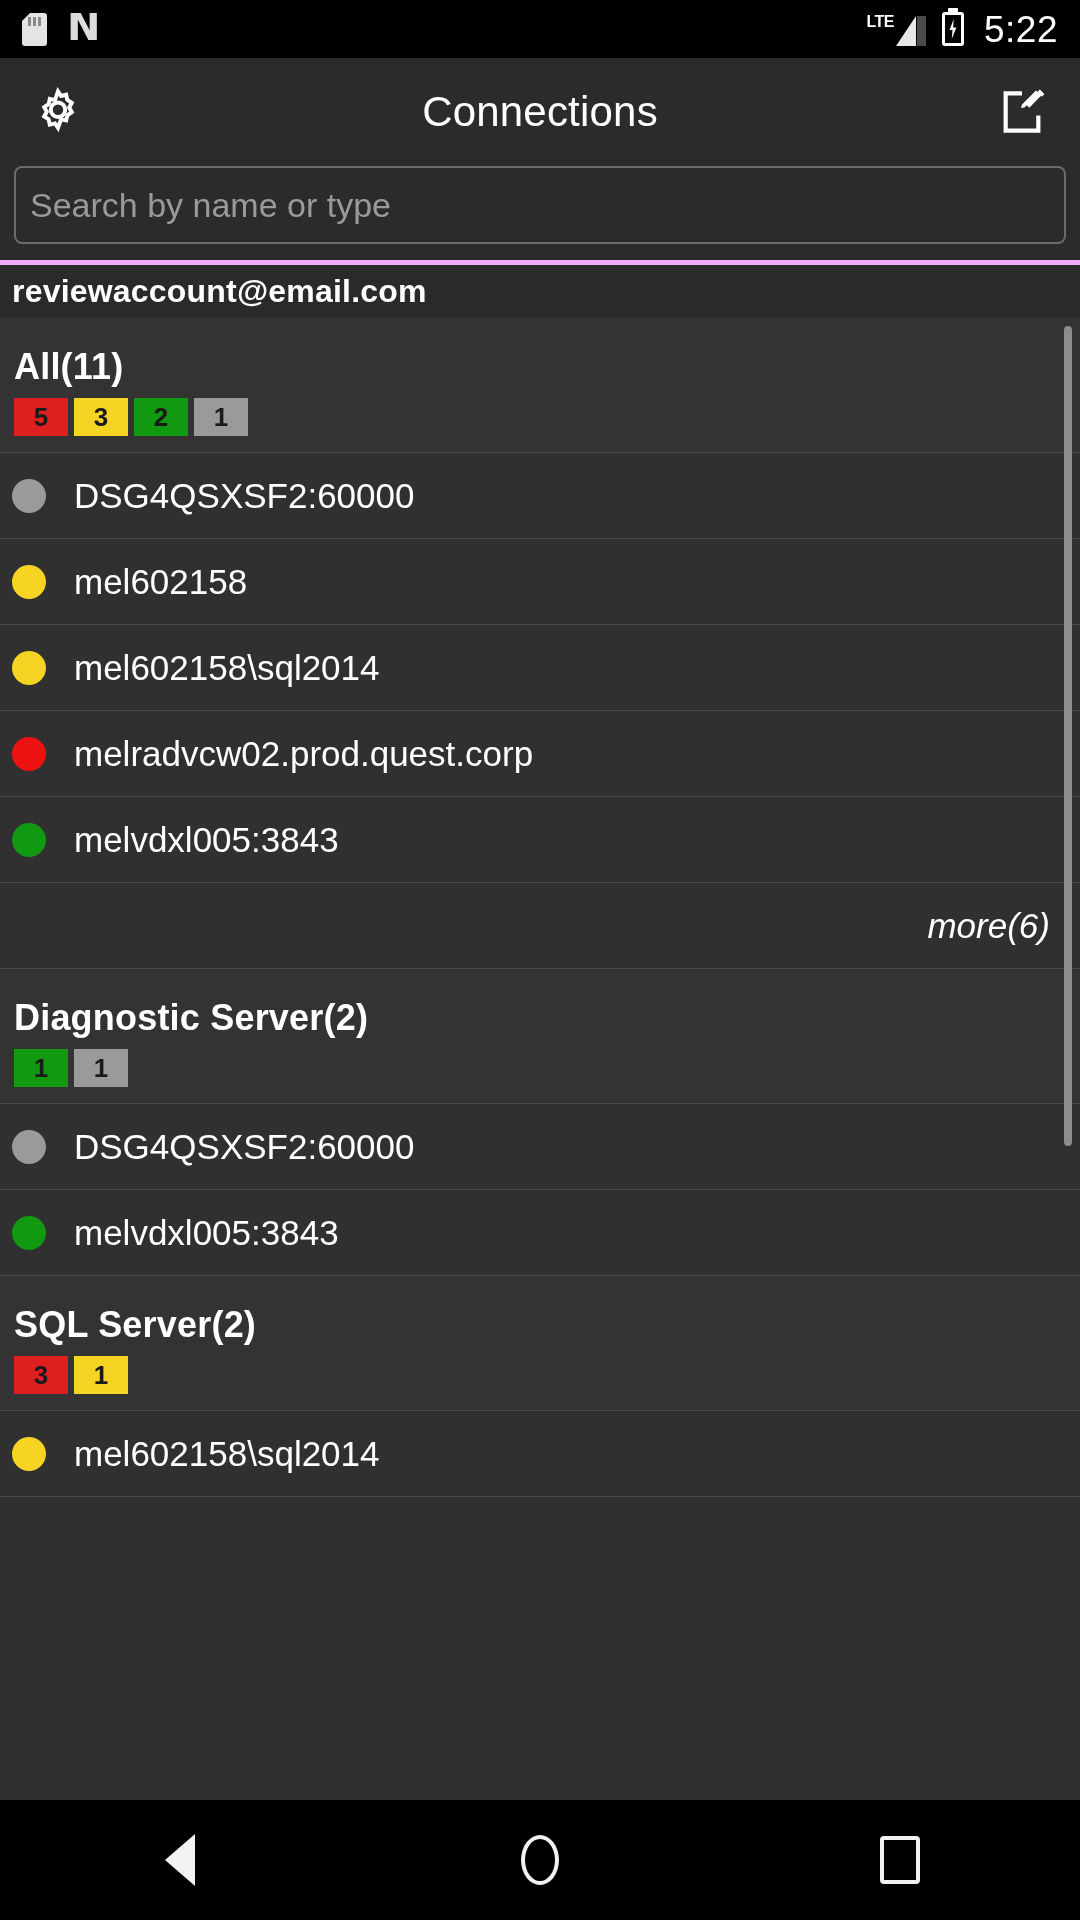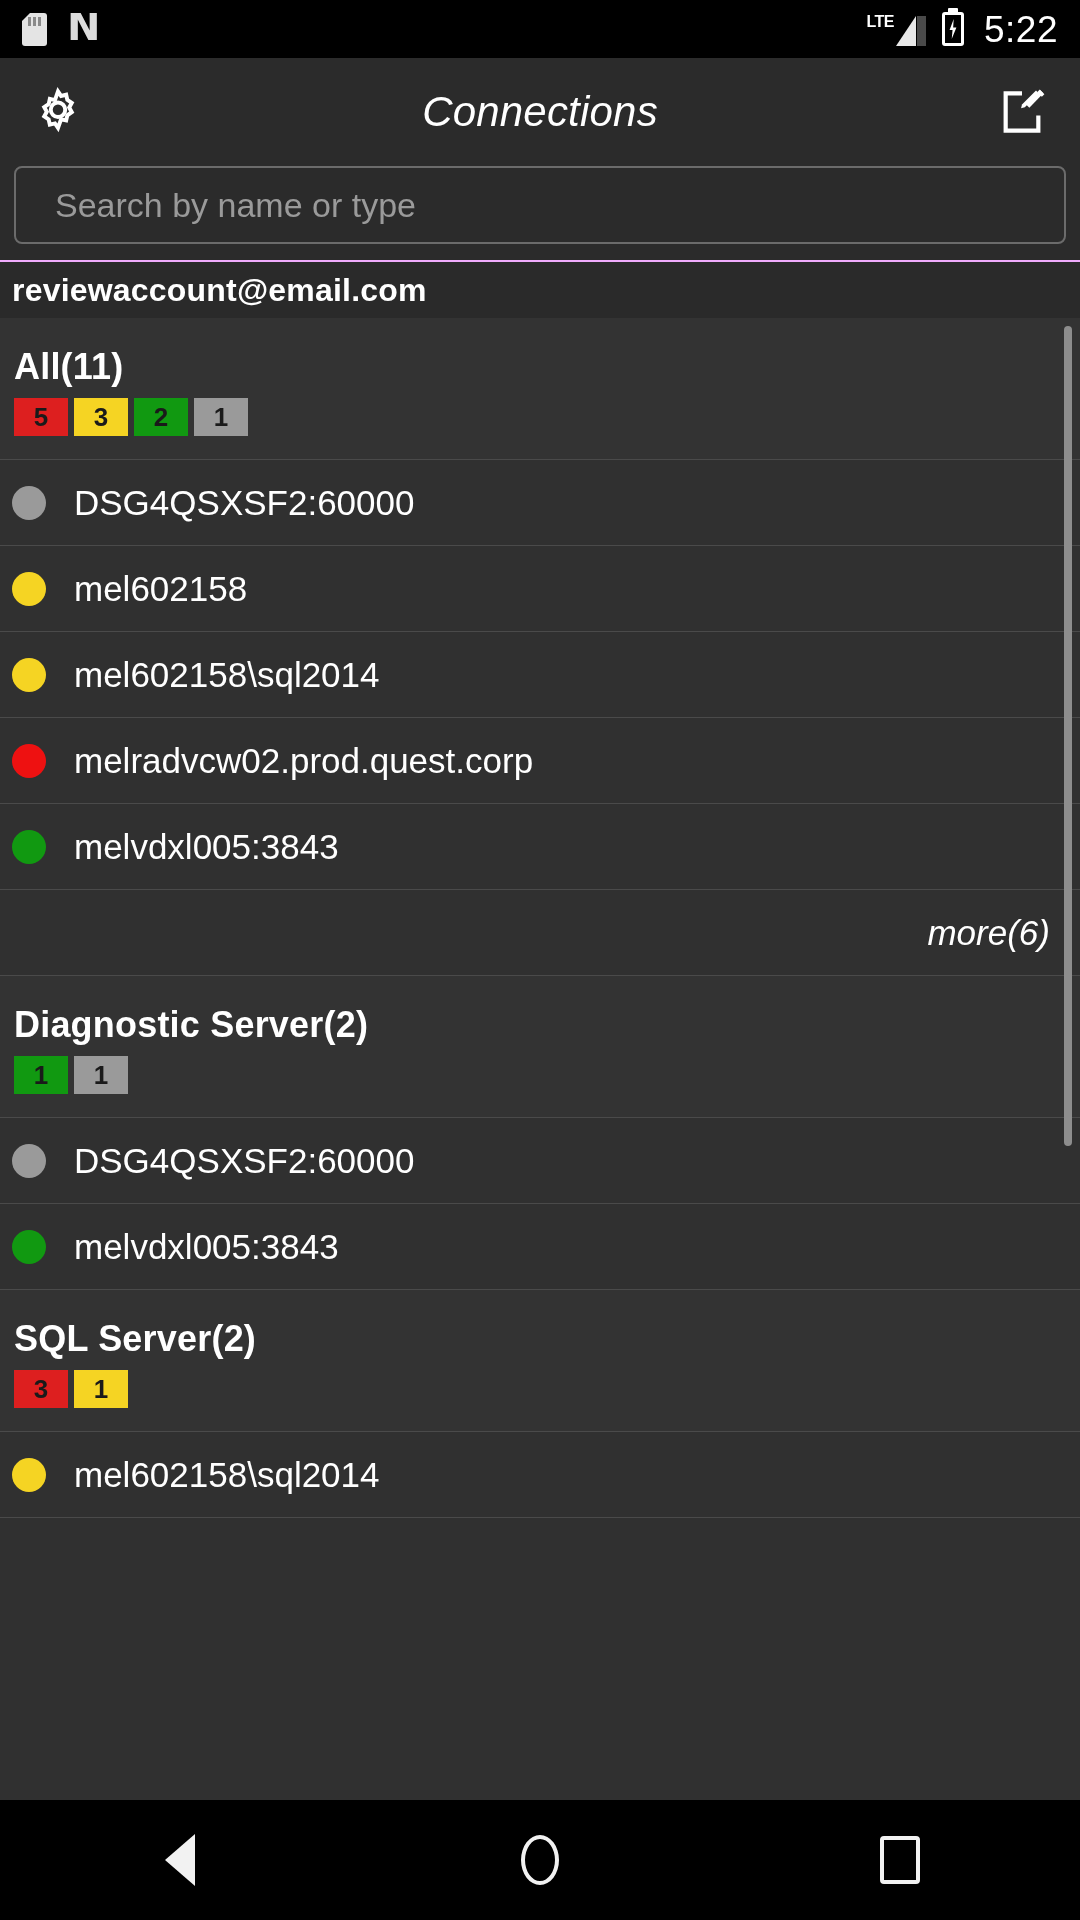--- a/index.html
+++ b/index.html
@@ -155,21 +155,20 @@
     padding: 0 18px;
     flex: 0 0 auto;
   }
   .appbar-title {
     flex: 1;
     text-align: center;
     color: #fff;
     font-size: 42px;
     font-weight: 400;
     letter-spacing: 0.2px;
-    font-style: italic;
   }
   .icon-btn {
     width: 80px; height: 80px;
     display: flex;
     align-items: center;
     justify-content: center;
   }
   .icon-gear svg, .icon-compose svg { display: block; }
 
   
@@ -177,42 +176,42 @@
     background: #2b2b2b;
     padding: 0 14px 16px 14px;
     flex: 0 0 auto;
   }
   .search-box {
     height: 78px;
     border: 2px solid #6b6b6b;
     border-radius: 8px;
     display: flex;
     align-items: center;
-    padding: 0 39px;
+    padding: 0 14px;
     background: transparent;
   }
   .search-input {
     width: 100%;
     background: transparent;
     border: none;
     outline: none;
     color: #e0e0e0;
     font-family: "Liberation Sans", sans-serif;
     font-size: 34px;
   }
   .search-input::placeholder { color: #9a9a9a; opacity: 1; }
 
   
   .account-bar {
     background: #2a2a2a;
     height: 58px;
     display: flex;
     align-items: center;
     padding: 0 12px;
-    border-top: 2px solid #f0abfc;
+    border-top: 5px solid #f0abfc;
     flex: 0 0 auto;
   }
   .account-email {
     color: #fff;
     font-size: 32px;
     font-weight: 700;
     letter-spacing: 0.2px;
   }
 
   
@@ -230,21 +229,21 @@
   .scrollbar-thumb {
     position: absolute;
     top: 8px; left: 0;
     width: 8px; height: 820px;
     background: #8d8d8d;
     border-radius: 4px;
   }
 
   
   .section-header {
-    padding: 28px 14px 23px 14px;
+    padding: 28px 14px 16px 14px;
     background: #333333;
     border-bottom: 1px solid #4a4a4a;
   }
   .section-title {
     color: #fff;
     font-size: 36px;
     font-weight: 700;
     margin-bottom: 10px;
     letter-spacing: 0.2px;
   }

